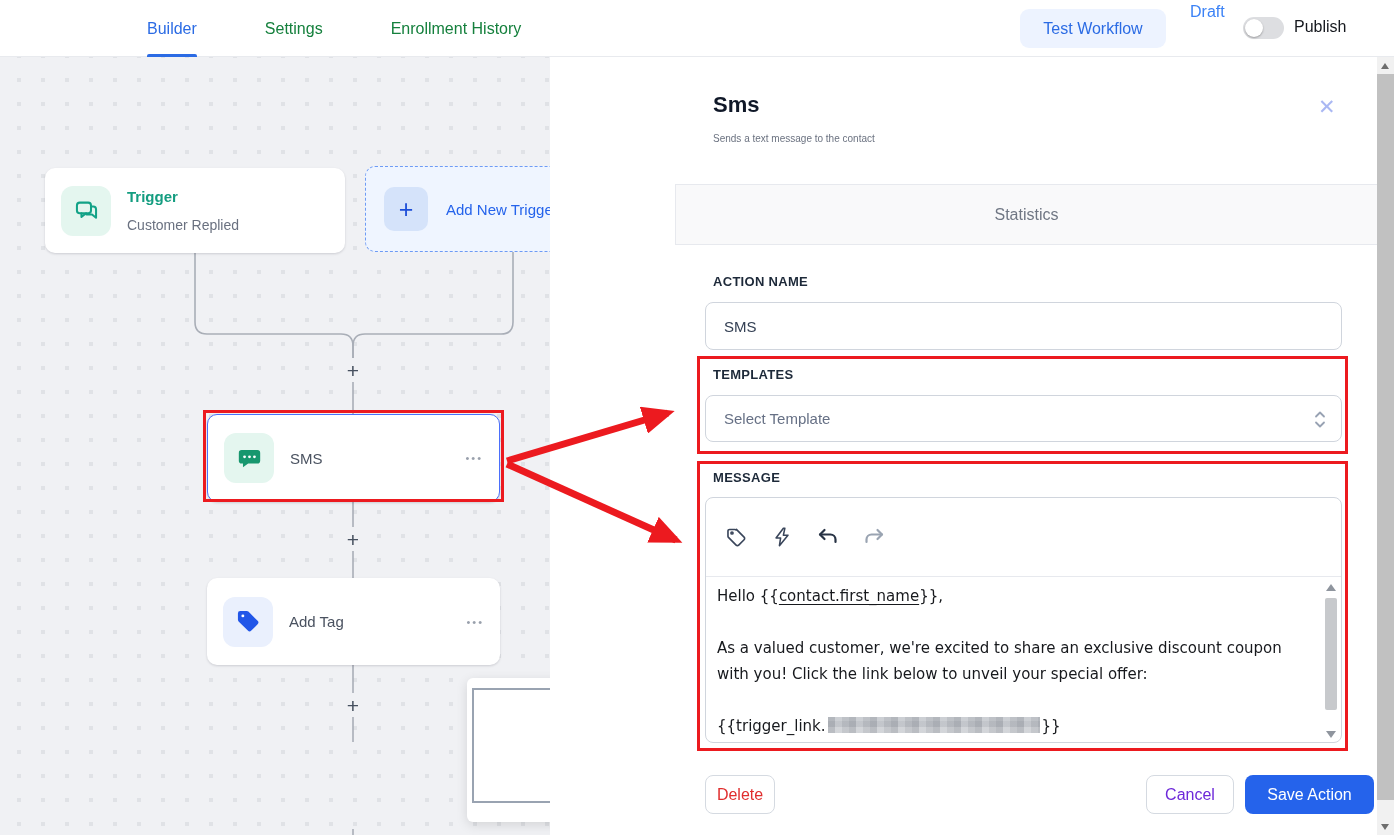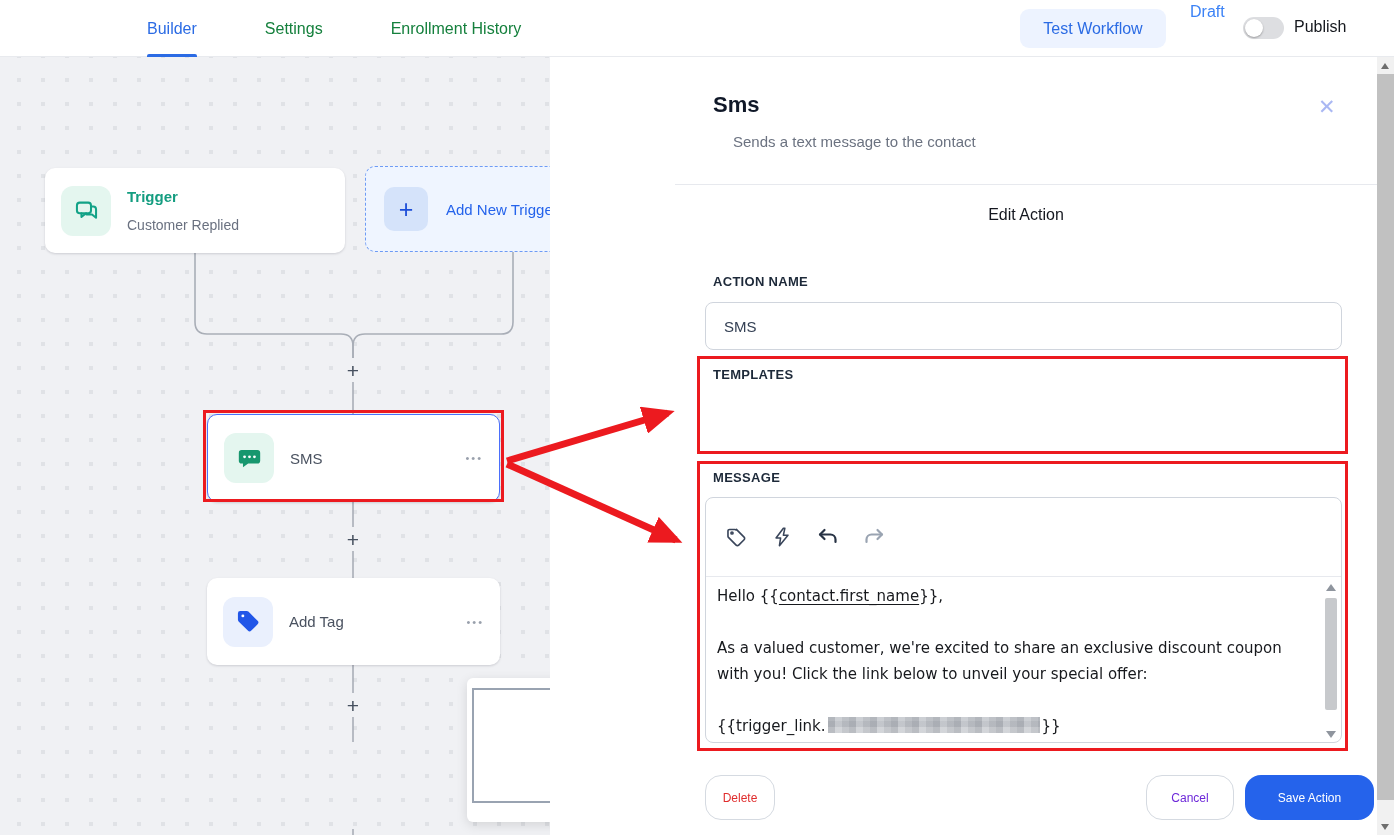--- a/index.html
+++ b/index.html
@@ -47,21 +47,21 @@
     display:flex; align-items:center; justify-content:center; z-index:3; cursor:pointer; line-height:1; }
 
   .minimap { position:absolute; left:467px; top:621px; width:188px; height:144px; background:#fff; border-radius:6px;
     box-shadow:0 3px 12px rgba(0,0,0,.12); z-index:6; }
   .minimap-viewport { position:absolute; left:5px; top:10px; width:176px; height:115px; border:2px solid #99A3B1; background:#fff; }
   .mm-bar { position:absolute; background:#E4E4E6; }
 
   
   .panel { position:absolute; left:675px; top:57px; width:702px; height:778px; background:#fff; }
   .panel-title { position:absolute; left:38px; top:35px; font-size:22px; font-weight:700; color:#101828; }
-  .panel-sub { position:absolute; left:38px; top:76px; font-size:15px; color:#6B7280;margin-left:20px; }
+  .panel-sub { position:absolute; left:38px; top:76px; font-size:10px; color:#6B7280; }
   .close-x { position:absolute; left:643px; top:38px; font-size:21px; color:#AAB8F3; cursor:pointer; }
 
   .tabs { position:absolute; left:0; top:127px; width:702px; height:61px; border-top:1px solid #E7E9EE; display:flex; }
   .tab { flex:1; display:flex; align-items:center; justify-content:center; font-size:16px; cursor:pointer; }
   .tab.active { color:#14171F; background:#fff; }
   .tab.inactive { color:#6F7683; background:#F9F9FA; border-left:1px solid #E7E9EE; border-bottom:1px solid #E7E9EE; }
 
   .field-label { position:absolute; left:38px; font-size:13px; font-weight:700; color:#1D2939; letter-spacing:.3px; }
   .text-input { position:absolute; left:30px; top:245px; width:637px; height:48px; border:1px solid #D0D5DD; border-radius:8px;
     font-size:15px; color:#344054; padding:0 18px; font-family:inherit; background:#fff; }
@@ -78,21 +78,21 @@
   .spellcheck-wavy { text-decoration-line:underline; text-decoration-style:wavy; text-decoration-color:#E0393C; text-decoration-thickness:1px; text-underline-offset:3px;text-decoration:underline; }
   .redacted { display:inline-block; width:212px; height:16px; vertical-align:-2px; margin:0 2px;
     background:
       repeating-linear-gradient(90deg, rgba(118,123,133,.32) 0 7px, rgba(196,199,205,.32) 7px 14px, rgba(152,156,164,.32) 14px 21px),
       repeating-linear-gradient(0deg, #DADCDF 0 6px, #C3C6CB 6px 12px, #D0D3D7 12px 18px); }
   .ta-scroll { position:absolute; right:2px; top:82px; width:15px; height:160px; }
   .ta-scroll .arrow-up { position:absolute; top:4px; left:2px; width:0; height:0; border-left:5px solid transparent; border-right:5px solid transparent; border-bottom:7px solid #8F959E; }
   .ta-scroll .thumb { position:absolute; top:18px; left:1px; width:12px; height:112px; background:#C7C9CC; border-radius:2px; cursor:pointer; }
   .ta-scroll .arrow-down { position:absolute; bottom:2px; left:2px; width:0; height:0; border-left:5px solid transparent; border-right:5px solid transparent; border-top:7px solid #8F959E; }
 
-  .btn { position:absolute; top:718px; height:45px; border-radius:16px; font-size:12px; font-family:inherit; cursor:pointer; }
+  .btn { position:absolute; top:718px; height:39px; border-radius:8px; font-size:16px; font-family:inherit; cursor:pointer; }
   .btn-delete { left:30px; width:70px; background:#fff; border:1px solid #D5DAE1; color:#E02D2D; }
   .btn-cancel { left:471px; width:88px; background:#fff; border:1px solid #D5DAE1; color:#6d28d9; }
   .btn-save { left:570px; width:129px; background:#2563EB; border:none; color:#fff; font-weight:500; }
 
   
   .win-scroll { position:absolute; left:1377px; top:57px; width:17px; height:778px; background:#F1F1F1; z-index:11; }
   .win-scroll .btn-up { position:absolute; top:0; left:0; width:17px; height:17px; }
   .win-scroll .btn-up::after { content:""; position:absolute; left:4px; top:6px; border-left:4.5px solid transparent; border-right:4.5px solid transparent; border-bottom:6px solid #6E6E6E; }
   .win-scroll .thumb { position:absolute; top:17px; left:0; width:17px; height:726px; background:#C1C1C1; cursor:pointer; }
   .win-scroll .btn-down { position:absolute; bottom:0; left:0; width:17px; height:17px; }
@@ -190,27 +190,36 @@
     <div class="mm-bar" style="left:113px; top:132px; width:44px; height:8px; background:#F0F0F1;"></div>
   </div>
 </div>
 
 <div class="panel">
   <div class="panel-title">Sms</div>
   <div class="panel-sub">Sends a text message to the contact</div>
   <div class="close-x">✕</div>
 
   <div class="tabs">
-    <div class="tab active">Edit Action</div>
+    <div class="tab inactive">Statistics</div>
   </div>
 
   <div class="field-label" style="top:217px;">ACTION NAME</div>
   <input class="text-input" type="text" value="SMS" style="">
 
   <div class="field-label" style="top:310px;">TEMPLATES</div>
+  <div class="select-box">
+    <span class="select-placeholder">Select Template</span>
+    <span class="select-chevrons">
+      <svg width="14" height="23" viewBox="0 0 14 23" fill="none" stroke="#98A2B3" stroke-width="1.8" stroke-linecap="round" stroke-linejoin="round">
+        <path d="M3 8.5l4-4 4 4"></path>
+          <path d="M3 14.5l4 4 4-4"></path>
+      </svg>
+    </span>
+  </div>
 
   <div class="field-label" style="top:413px;">MESSAGE</div>
   <div class="editor">
     <div class="editor-toolbar">
       <div class="tb-btn">
         <svg width="23" height="23" viewBox="0 0 24 24" fill="none" stroke="#39455A" stroke-width="1.7" stroke-linejoin="round">
           <path d="M11.9 3.6l8 8a1.9 1.9 0 0 1 0 2.7l-5.6 5.6a1.9 1.9 0 0 1-2.7 0l-8-8a1.7 1.7 0 0 1-.5-1.2V5.3a1.7 1.7 0 0 1 1.7-1.7h5.4c.45 0 .88.18 1.2.5z"></path>
           <circle cx="7.3" cy="7.3" r="1.1"></circle>
         </svg>
       </div>

